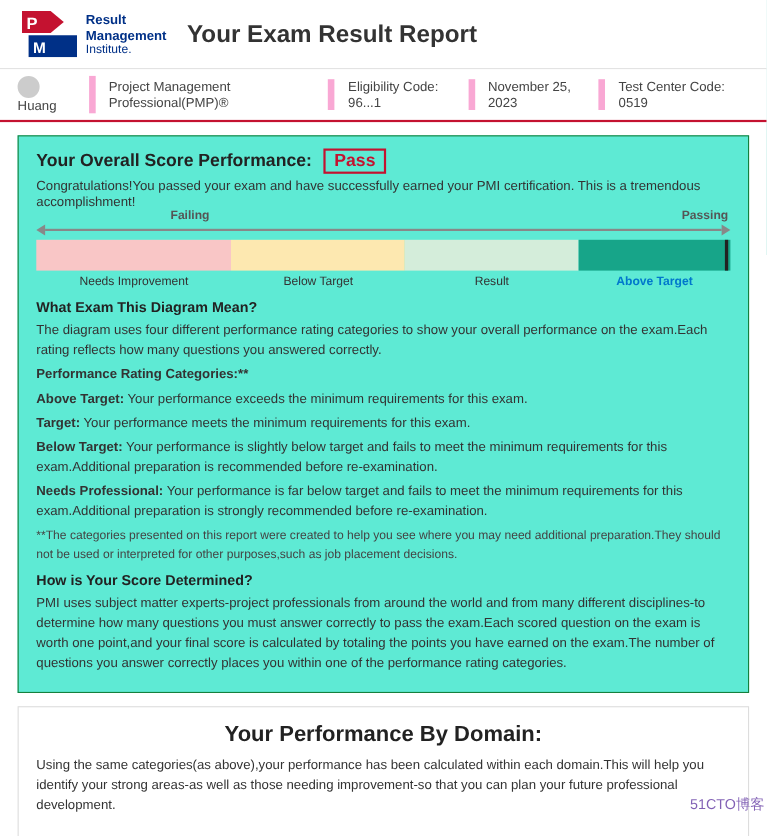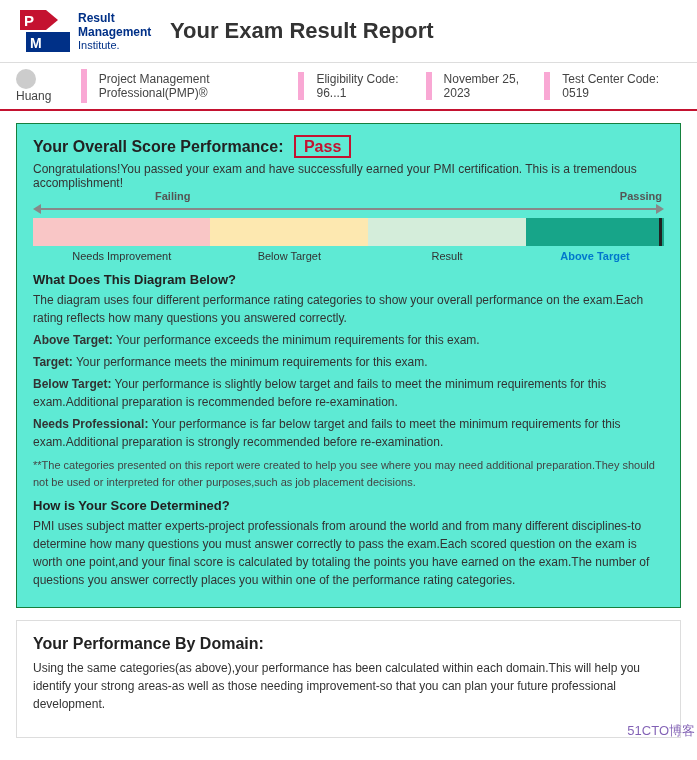--- a/index.html
+++ b/index.html
@@ -43,21 +43,21 @@
     .cat-t { flex: 1.6; text-align: center; color: #333; }
     .cat-at { flex: 1.4; text-align: center; color: #0077cc; font-weight: bold; }
 
     
     .diagram-section { margin-top: 10px; }
     .diagram-section h3 { font-size: 13px; font-weight: bold; margin-bottom: 4px; }
     .diagram-section p { font-size: 12px; line-height: 1.5; margin-bottom: 4px; color: #333; }
 
     
     .domain-section { border: 1px solid #ddd; margin: 12px 0; padding: 14px 16px; background: #fff; }
-    .domain-title { font-size: 16px; font-weight: bold; margin-bottom: 6px; }
+    .domain-title { font-size: 20px; font-weight: bold; margin-bottom: 6px; text-align: center; }
     .domain-desc { font-size: 12px; color: #333; margin-bottom: 10px; line-height: 1.5; }
 
     
     .domain-wrapper { position: relative; }
 
     
     .pmi-logo { display: flex; align-items: center; }
 
     .score-bar-wrapper { position: relative; }
   </style>
@@ -132,23 +132,24 @@
 
         <div class="bar-category-labels">
           <div class="cat-ni">Needs Improvement</div>
           <div class="cat-bt">Below Target</div>
           <div class="cat-t">Result</div>
           <div class="cat-at">Above Target</div>
         </div>
       </div>
 
       <div class="diagram-section">
-        <h3>What Does This Diagram Below?</h3>
+        <h3>What Exam This Diagram Mean?</h3>
         <p>The diagram uses four different performance rating categories to show your overall performance on the exam.Each rating reflects how many questions you answered correctly.</p>
 
+        <p><strong>Performance Rating Categories:**</strong></p>
         <p>
           <strong>Above Target:</strong>
           <span>Your performance exceeds the minimum requirements for this exam.</span>
         </p>
         <p>
           <strong>Target:</strong>
           <span>Your performance meets the minimum requirements for this exam.</span>
         </p>
         <p>
           <strong>Below Target:</strong>

